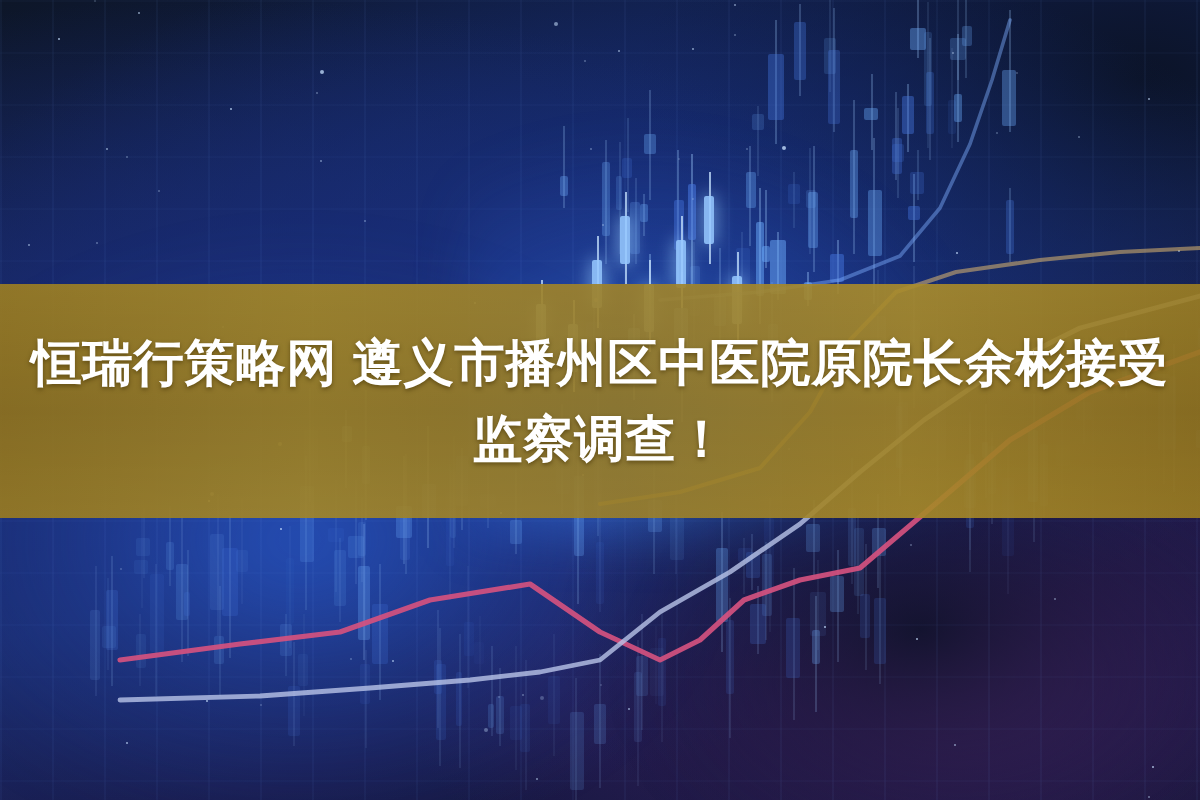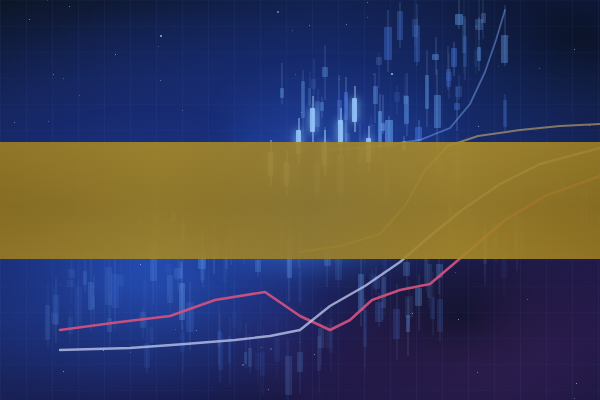--- a/index.html
+++ b/index.html
@@ -775,15 +775,17 @@
       <polyline points="60,330 120,322 170,316 215,300 265,292 300,316 330,330 350,320 372,300 400,290 430,284 470,250 505,220 545,196 600,176" fill="none" stroke="#d4517f" stroke-width="2.6" stroke-opacity="0.92" stroke-linecap="round" stroke-linejoin="round"></polyline>
       <polyline points="60,350 130,348 185,344 235,340 270,336 300,330 330,306 365,286 400,262 430,236 462,210 500,184 540,164 600,148" fill="none" stroke="#b9c4e8" stroke-width="2.4" stroke-opacity="0.8" stroke-linecap="round" stroke-linejoin="round"></polyline>
       <polyline points="300,252 340,246 380,234 405,206 425,170 448,146 478,136 520,130 560,126 600,124" fill="none" stroke="#e0b870" stroke-width="2" stroke-opacity="0.55" stroke-linecap="round" stroke-linejoin="round"></polyline>
       <polyline points="330,150 380,146 420,140 450,128 470,104 485,72 496,40 505,10" fill="none" stroke="#7fb0ff" stroke-width="1.8" stroke-opacity="0.45" stroke-linecap="round" stroke-linejoin="round"></polyline>
     </svg>
 
   <div class="banner"></div>
   <div class="banner-tint"></div>
 
   <div class="headline">
+    <div class="l1">恒瑞行策略网 遵义市播州区中医院原院长余彬接受</div>
+    <div class="l2">监察调查！</div>
   </div>
 
 </div>
 
 </body></html>

